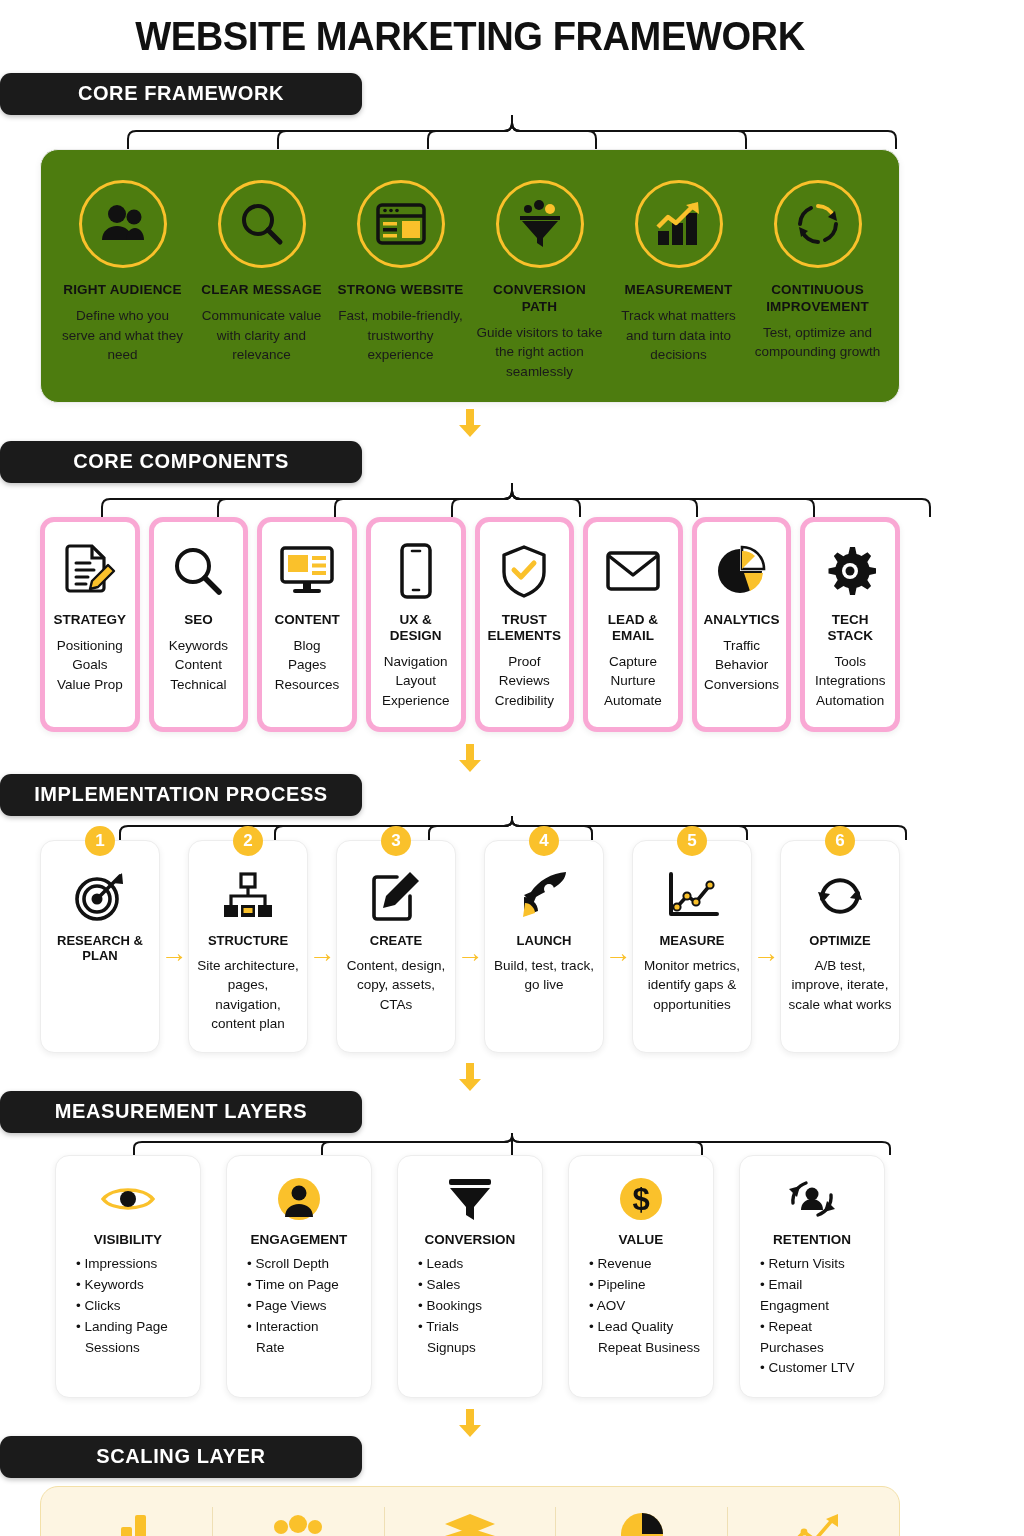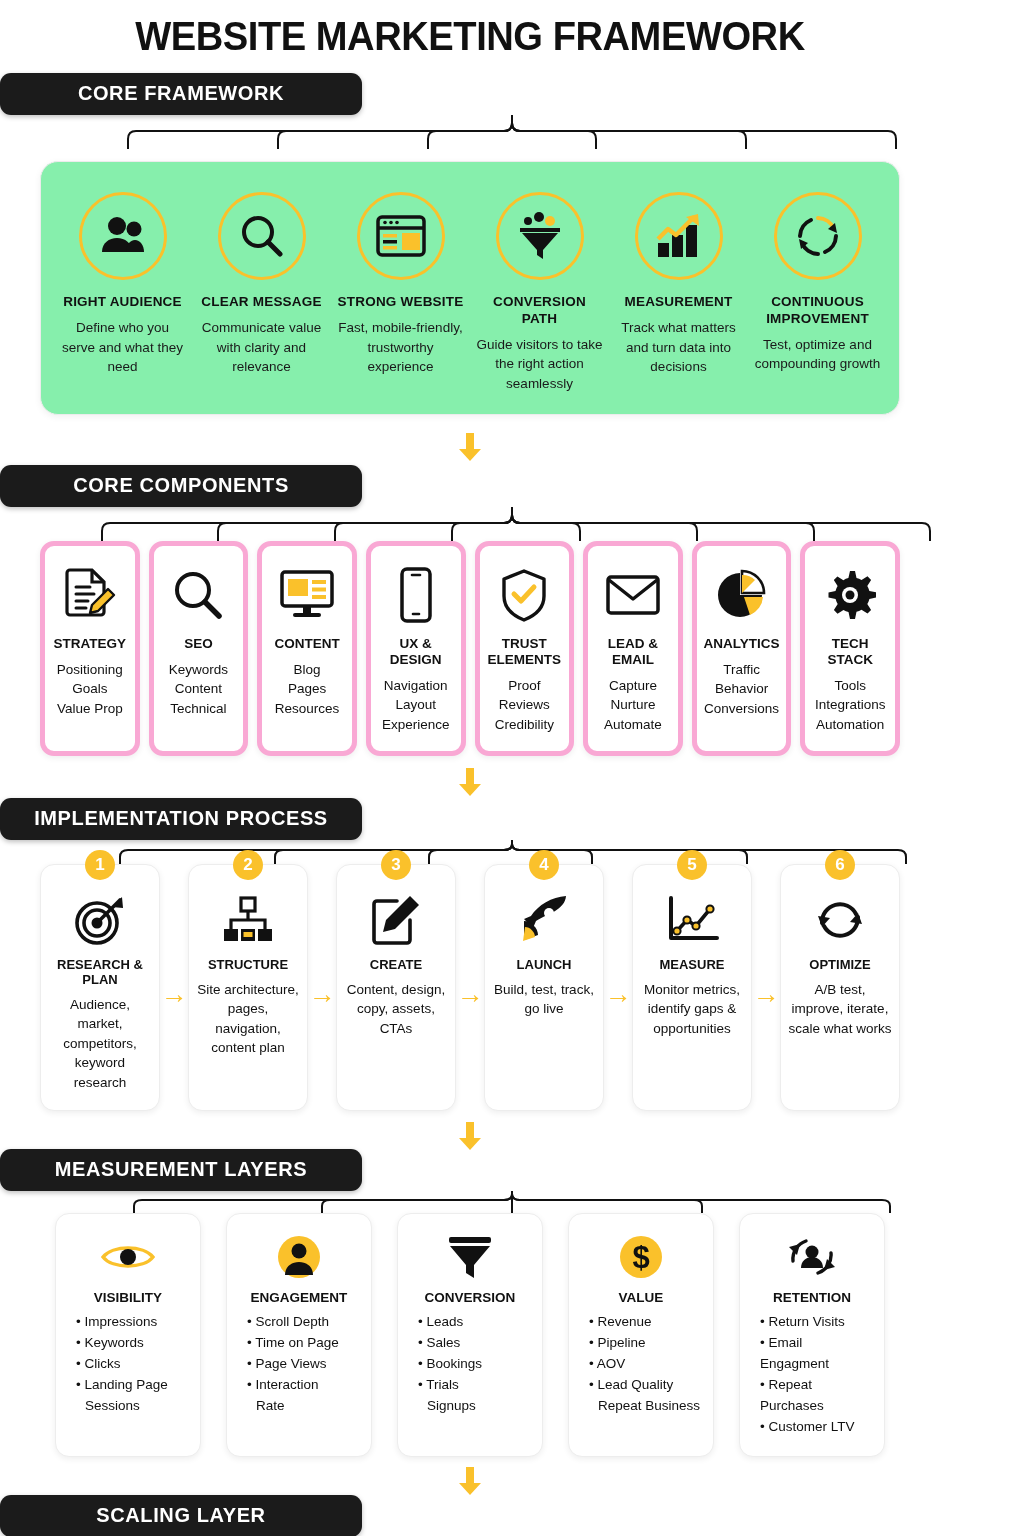--- a/index.html
+++ b/index.html
@@ -59,24 +59,24 @@
   }
   .arrow-down .shaft::after {
     content: ""; position: absolute; left: -7px; top: 16px;
     border-left: 11px solid transparent;
     border-right: 11px solid transparent;
     border-top: 12px solid #FAC12B;
   }
 
   
   .panel {
-    margin: 12px 40px;
+    margin: 0 40px;
     border: 1px solid #ececec;
     border-radius: 18px;
-    background: #86efac;
+    background: #4d7c0f;
     box-shadow: 0 2px 7px rgba(0,0,0,.06);
   }
 
   
   .core-row { display: flex; padding: 30px 12px 20px; }
   .core-item { flex: 1; text-align: center; padding: 0 6px; }
   .circle {
     width: 88px; height: 88px; margin: 0 auto 14px;
     border: 3px solid #FAC12B; border-radius: 50%;
     display: flex; align-items: center; justify-content: center;
@@ -453,21 +453,20 @@
       <div class="ico">
         <svg width="52" height="52" viewBox="0 0 52 52">
           <circle cx="23" cy="29" r="20" fill="none" stroke="#111" stroke-width="3.6"></circle>
           <circle cx="23" cy="29" r="13" fill="none" stroke="#111" stroke-width="3.6"></circle>
           <circle cx="23" cy="29" r="5.5" fill="#111"></circle>
           <line x1="23" y1="29" x2="46" y2="6" stroke="#111" stroke-width="3.6" stroke-linecap="round"></line>
           <polygon points="48,3 49,14 38,13" fill="#111"></polygon>
         </svg>
       </div>
       <div class="t">RESEARCH &amp; PLAN</div>
-      <div class="d">Audience, market, competitors, keyword research</div>
     </div>
 
     <div class="proc-arrow">→</div>
 
     <div class="proc-card">
       <div class="step-num">2</div>
       <div class="ico">
         <svg width="52" height="48" viewBox="0 0 52 48">
           <rect x="19" y="2" width="14" height="13" fill="none" stroke="#111" stroke-width="3.2"></rect>
           <line x1="26" y1="15" x2="26" y2="24" stroke="#111" stroke-width="3.2"></line>

